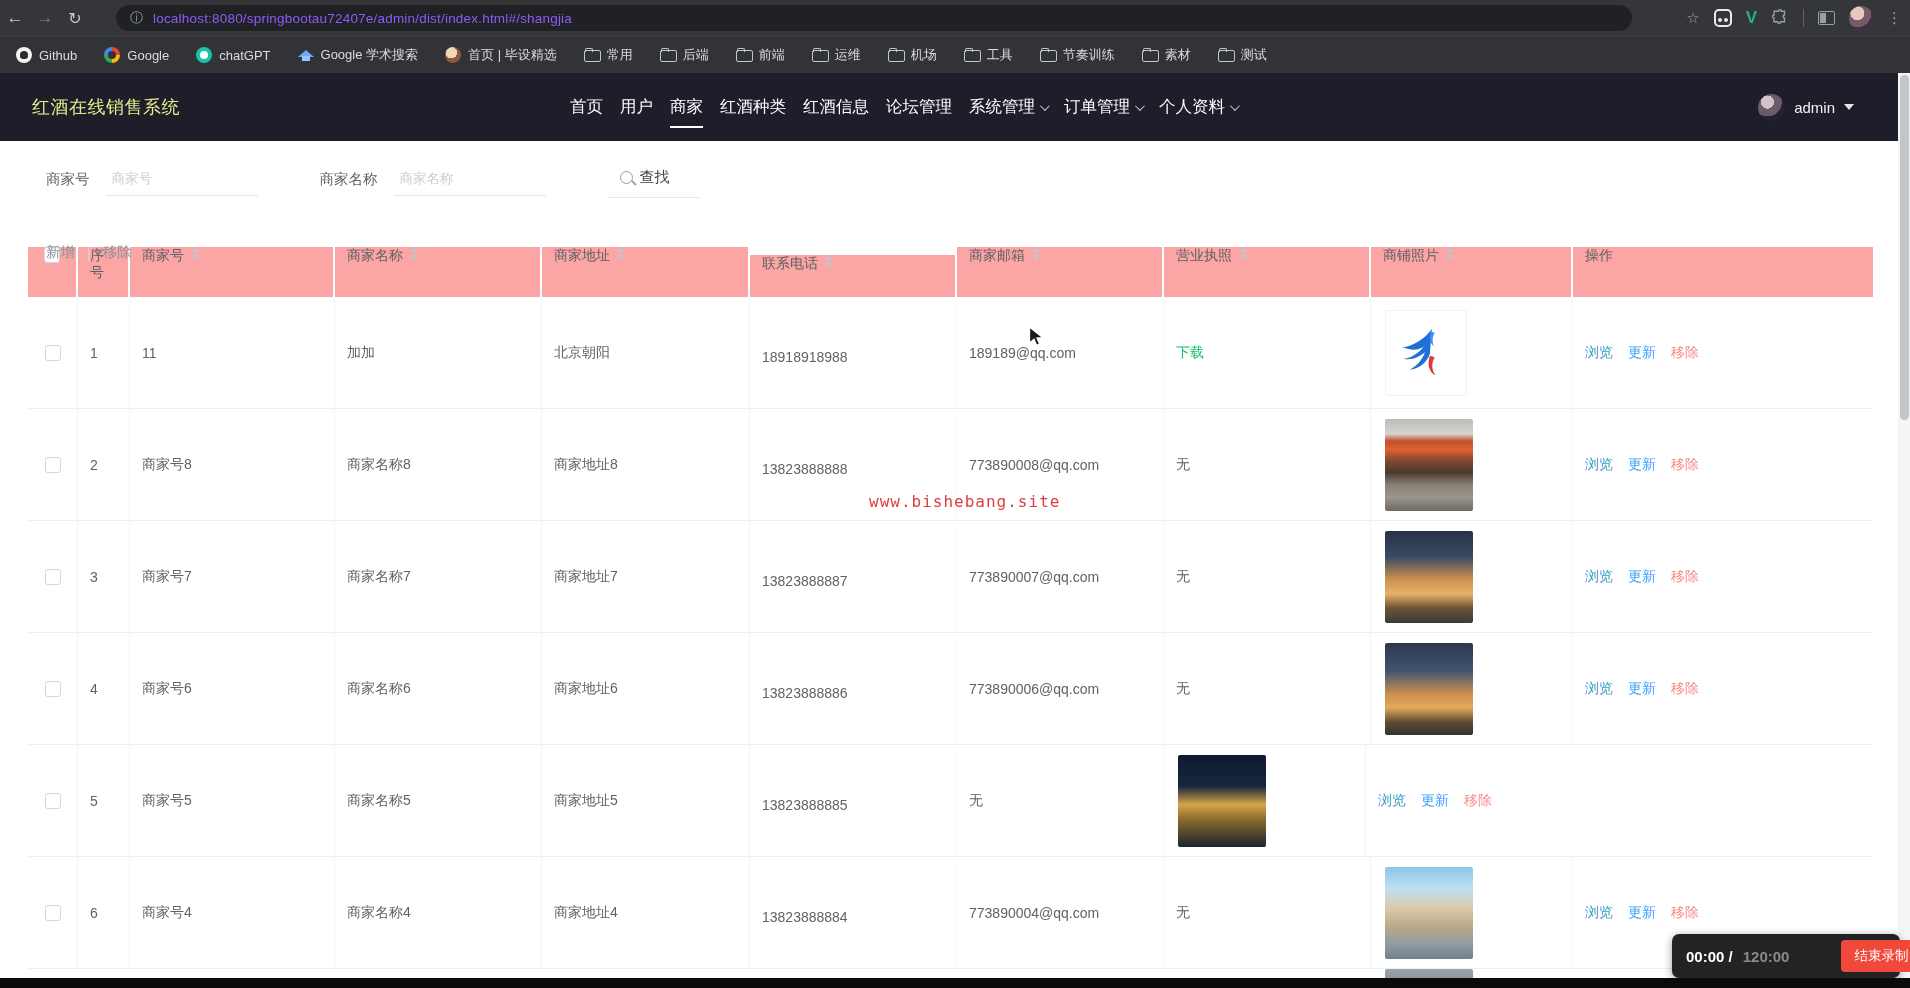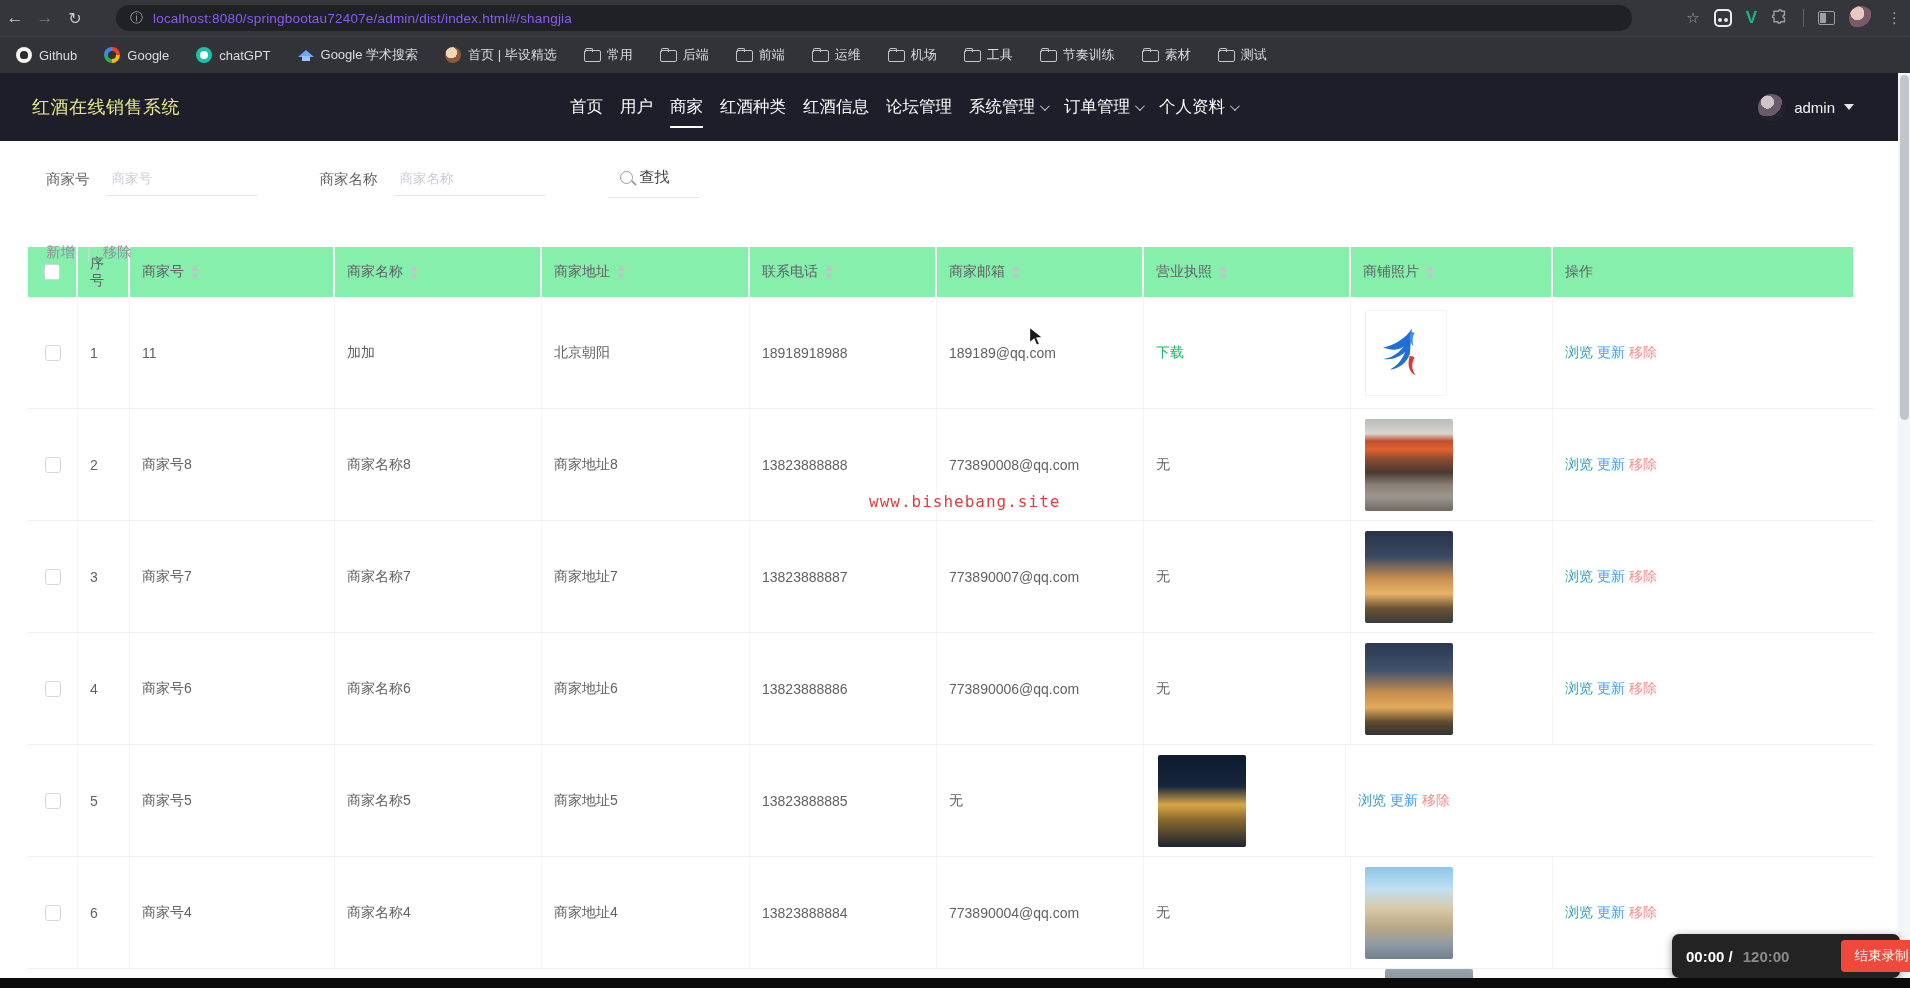--- a/index.html
+++ b/index.html
@@ -98,45 +98,45 @@
 
   
   .actions-bar{ position:absolute; top:214px; left:46px; display:flex; align-items:center; gap:12px;
     font-size:14.5px; color:#8c939d; z-index:5;margin-top:29px; }
   .actions-bar .lnk{ cursor:pointer; }
   .actions-bar .sep{ color:#d5d8dd; }
 
   
   .grid{ position:absolute; top:247px; left:28px; width:1845px; z-index:4; }
   .thead{ display:flex; height:50px; }
-  .th{ background:#86efac; display:flex; align-items:center; padding-left:12px;
+  .th{ background:#fca5a5; display:flex; align-items:flex-start; padding-left:12px;
     border-right:2px solid #ffffff; color:#5e6066; font-size:14px; }
   .th.last{ border-right:none; }
   .th-no-label{ width:16px; line-height:17px; word-break:break-all; }
   .tr{ display:flex; height:112px; align-items:stretch; border-bottom:1px solid #edeff2; }
   .td{ display:flex; align-items:center; padding-left:12px; border-right:1px solid #f4f5f7;
     color:#606266; font-size:14px; overflow:hidden; }
   .td.last{ border-right:none; }
   .w-check{ width:50px; justify-content:center; padding-left:0; }
   .w-no{ width:52px; }
   .w-code{ width:205px; }
   .w-name{ width:207px; }
   .w-addr{ width:208px; }
-  .w-phone{ width:187px; }
+  .w-phone{ width:207px;margin-top:8px; }
   .w-email{ width:207px; }
   .w-lic{ width:207px; }
   .w-photo{ width:202px; }
   .w-op{ width:300px; }
   .cb{ width:16px; height:16px; border:1px solid #d3d6dc; border-radius:3px; background:#fff; cursor:pointer; }
   .sort{ display:inline-flex; flex-direction:column; margin-left:7px; gap:3px; }
   .sort i{ width:0; height:0; border-left:4.5px solid transparent; border-right:4.5px solid transparent; display:block; }
   .sort .up{ border-bottom:5px solid #c0c4cc; }
   .sort .dn{ border-top:5px solid #c0c4cc; }
   .lic-download{ color:#19be6b; cursor:pointer; }
-  .op-links{ display:flex; gap:4px; font-size:14px; }
+  .op-links{ display:flex; gap:15px; font-size:14px; }
   .lnk-view{ color:#3a9cbf; cursor:pointer; }
   .lnk-update{ color:#409eff; cursor:pointer; }
   .lnk-remove{ color:#f78989; cursor:pointer; }
 
   .photo{ width:88px; height:92px; margin-left:2px; border-radius:2px; flex:none; }
   .photo-1{ width:82px; height:86px; background:#ffffff; display:flex; align-items:center; justify-content:center;
     box-shadow:0 0 0 1px #f2f2f2 inset; }
   .photo-2{ background:linear-gradient(180deg,#b9bcb9 0%,#d8d5cf 16%,#c05030 24%,#e0622f 33%,#8a4a30 44%,#4a3a30 58%,#8a8178 72%,#9b958c 85%,#6e6962 100%); }
   .photo-3{ background:linear-gradient(180deg,#273246 0%,#3a4a63 28%,#c98f4e 52%,#e8b369 68%,#6b5336 84%,#3a3a3a 100%); }
   .photo-4{ background:linear-gradient(180deg,#2b3850 0%,#41536e 30%,#c98f4e 55%,#e3a95c 70%,#5f4a30 86%,#333333 100%); }

